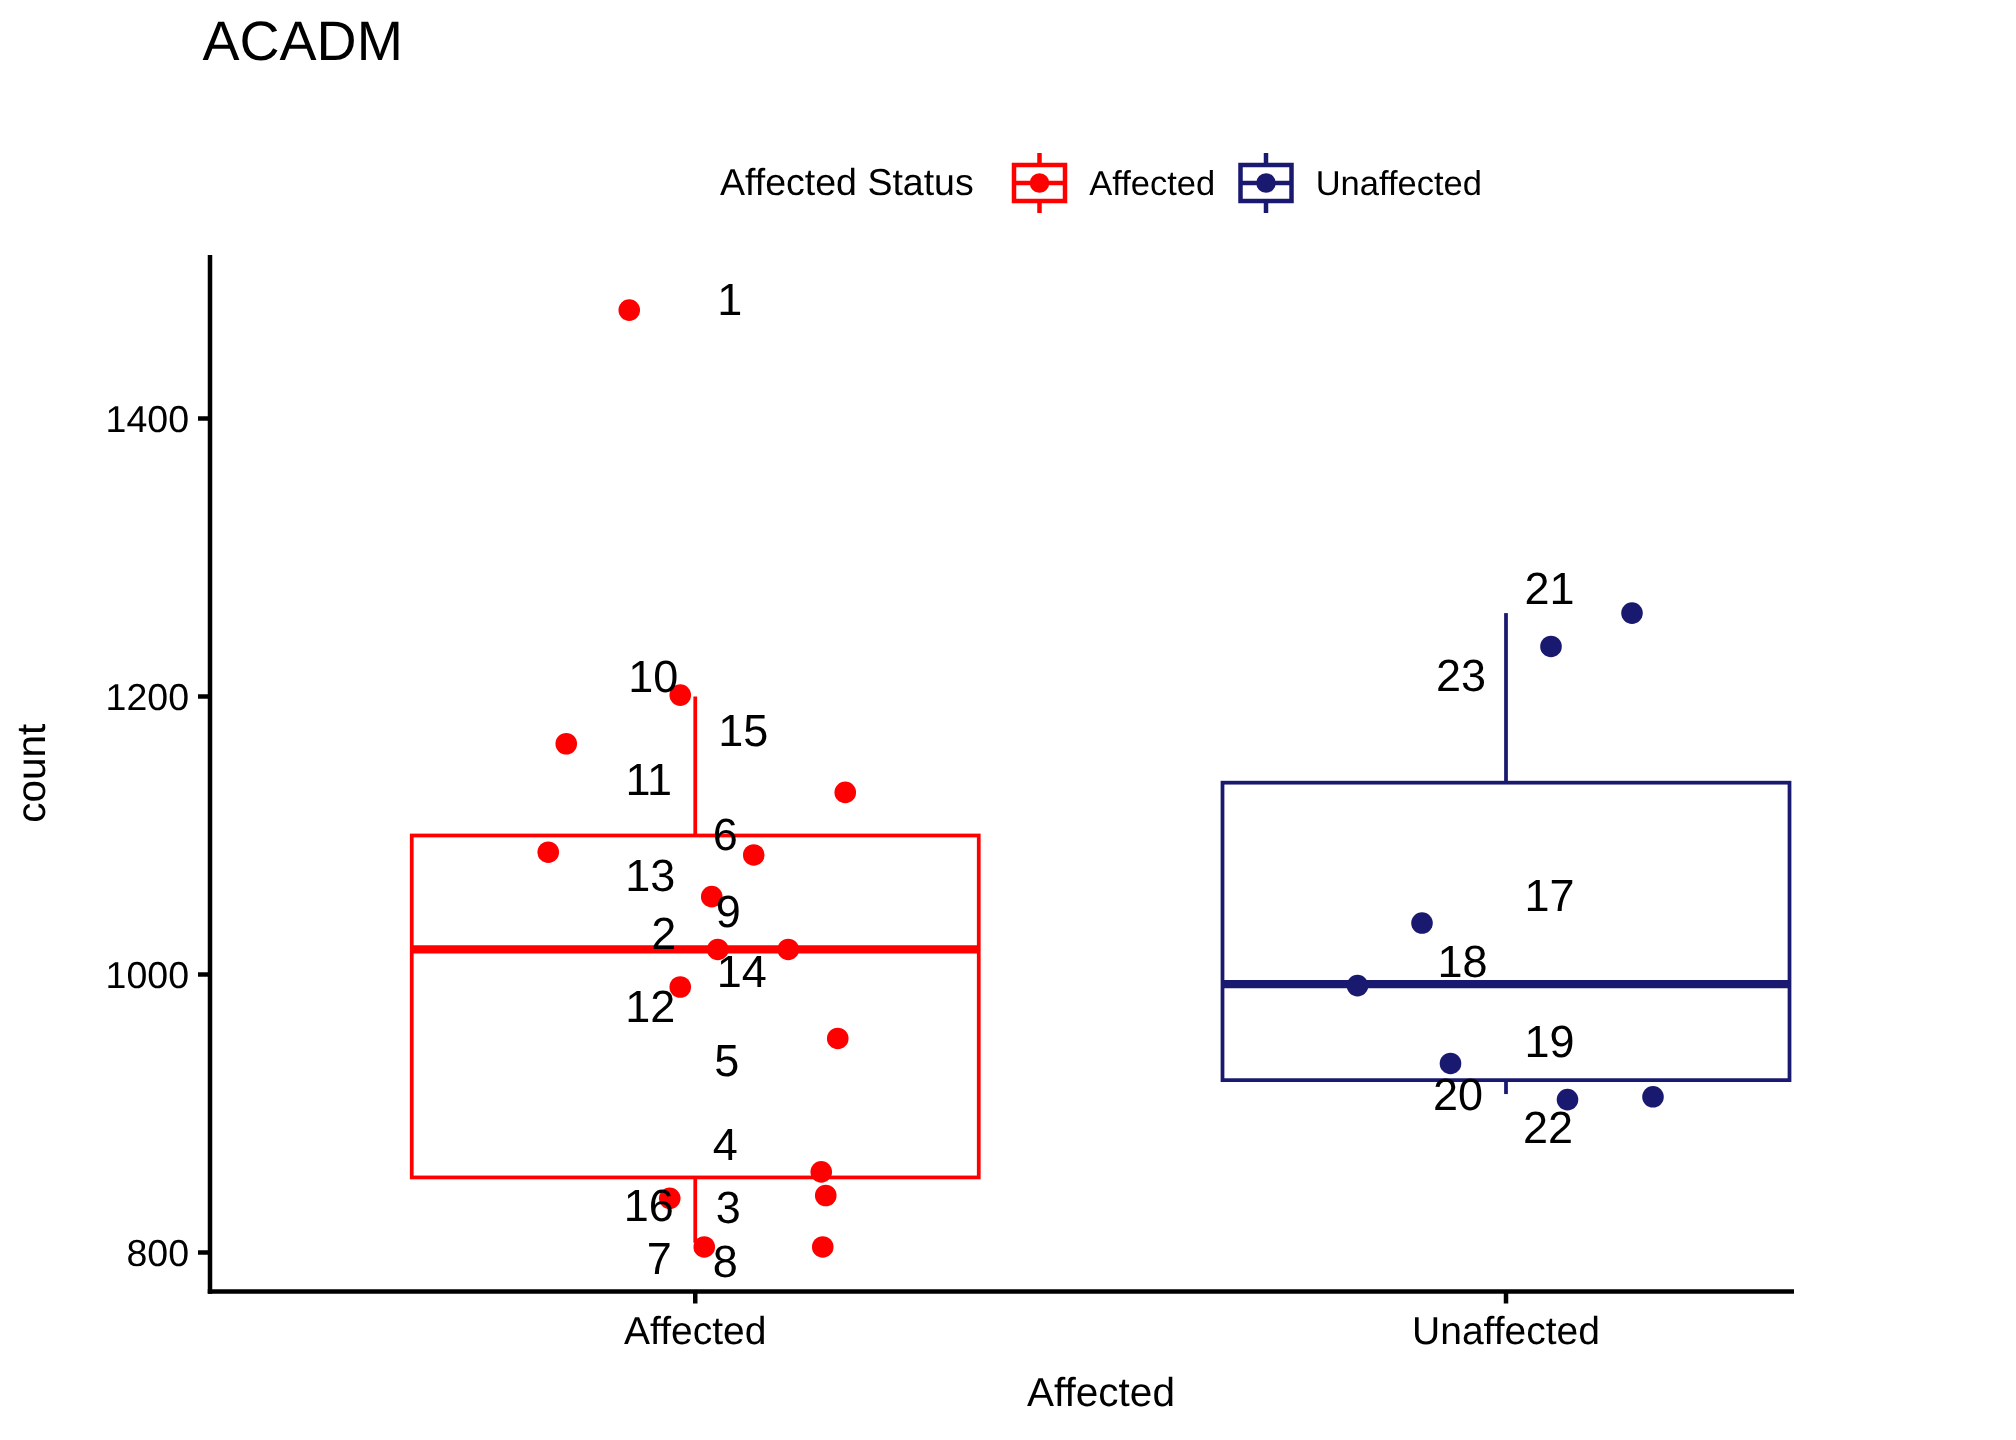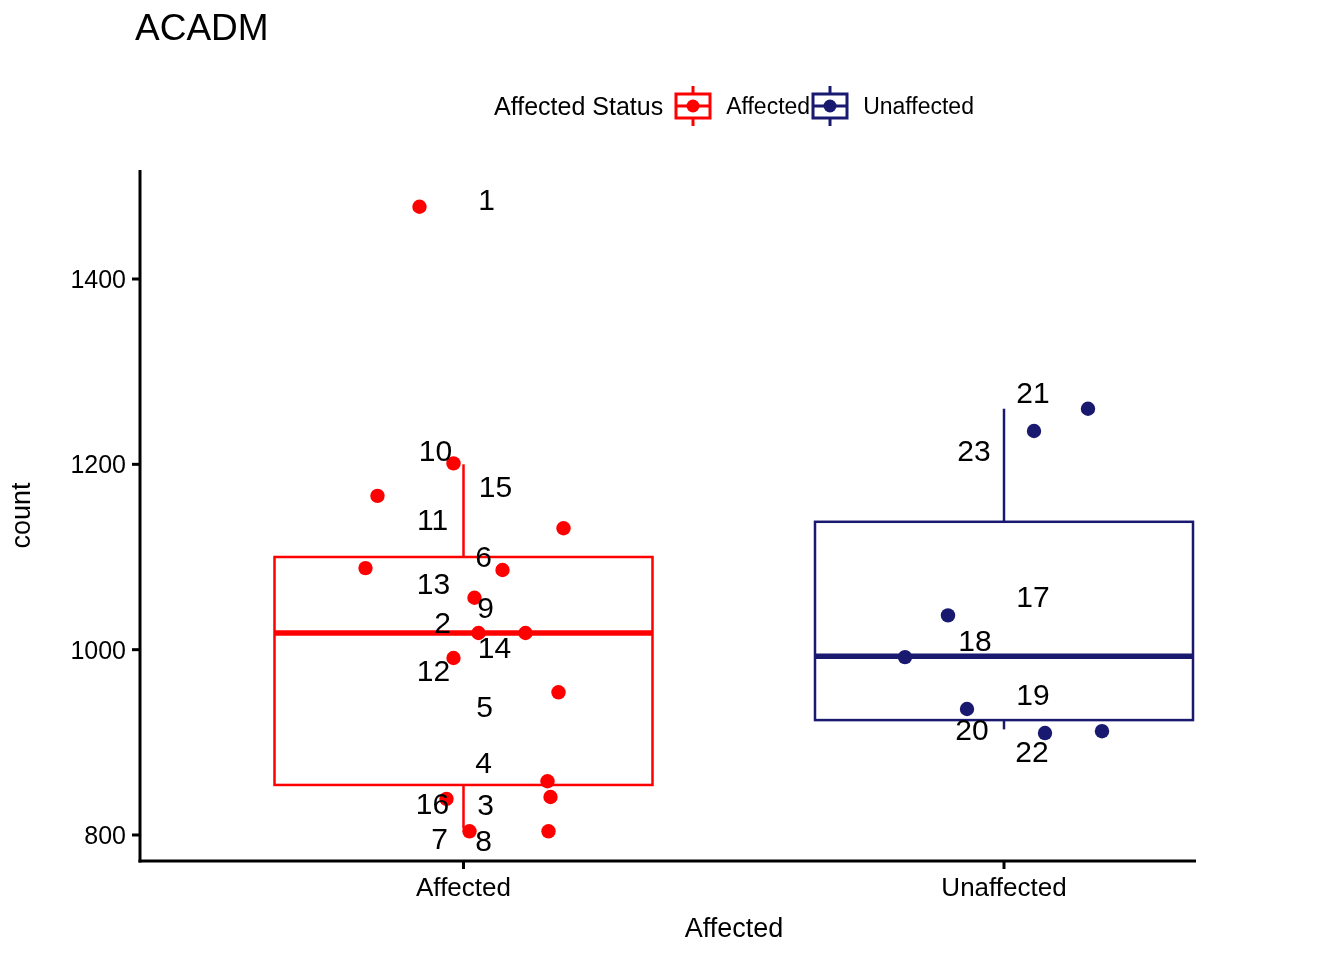--- a/index.html
+++ b/index.html
@@ -1,20 +1,20 @@
 <!DOCTYPE html>
 <html><head>
 <meta charset="utf-8">
 <style>
   html,body{margin:0;padding:0;background:#fff;}
   .page{position:relative;width:1196px;height:960px;background:#ffffff;overflow:hidden;
         font-family:"Liberation Sans", sans-serif;color:#000;}
   .chart-title{position:absolute;left:135px;top:8px;font-size:37px;line-height:1.1;color:#000;}
-  .legend-row{position:absolute;left:140px;top:82px;width:1188px;height:48px;
-              display:flex;align-items:center;justify-content:center;}
+  .legend-row{position:absolute;left:140px;top:98px;width:1188px;height:48px;
+              display:flex;align-items:center;justify-content:center;gap:14px;}
   .legend-title{font-size:25px;margin-right:10px;}
   .legend-item{display:flex;align-items:center;gap:13px;}
   .legend-item .lab{font-size:23px;}
   .legend-key{display:block;}
   svg.plot{position:absolute;left:0;top:0;}
   text{font-family:"Liberation Sans", sans-serif;}
 </style>
 </head>
 <body>
 

